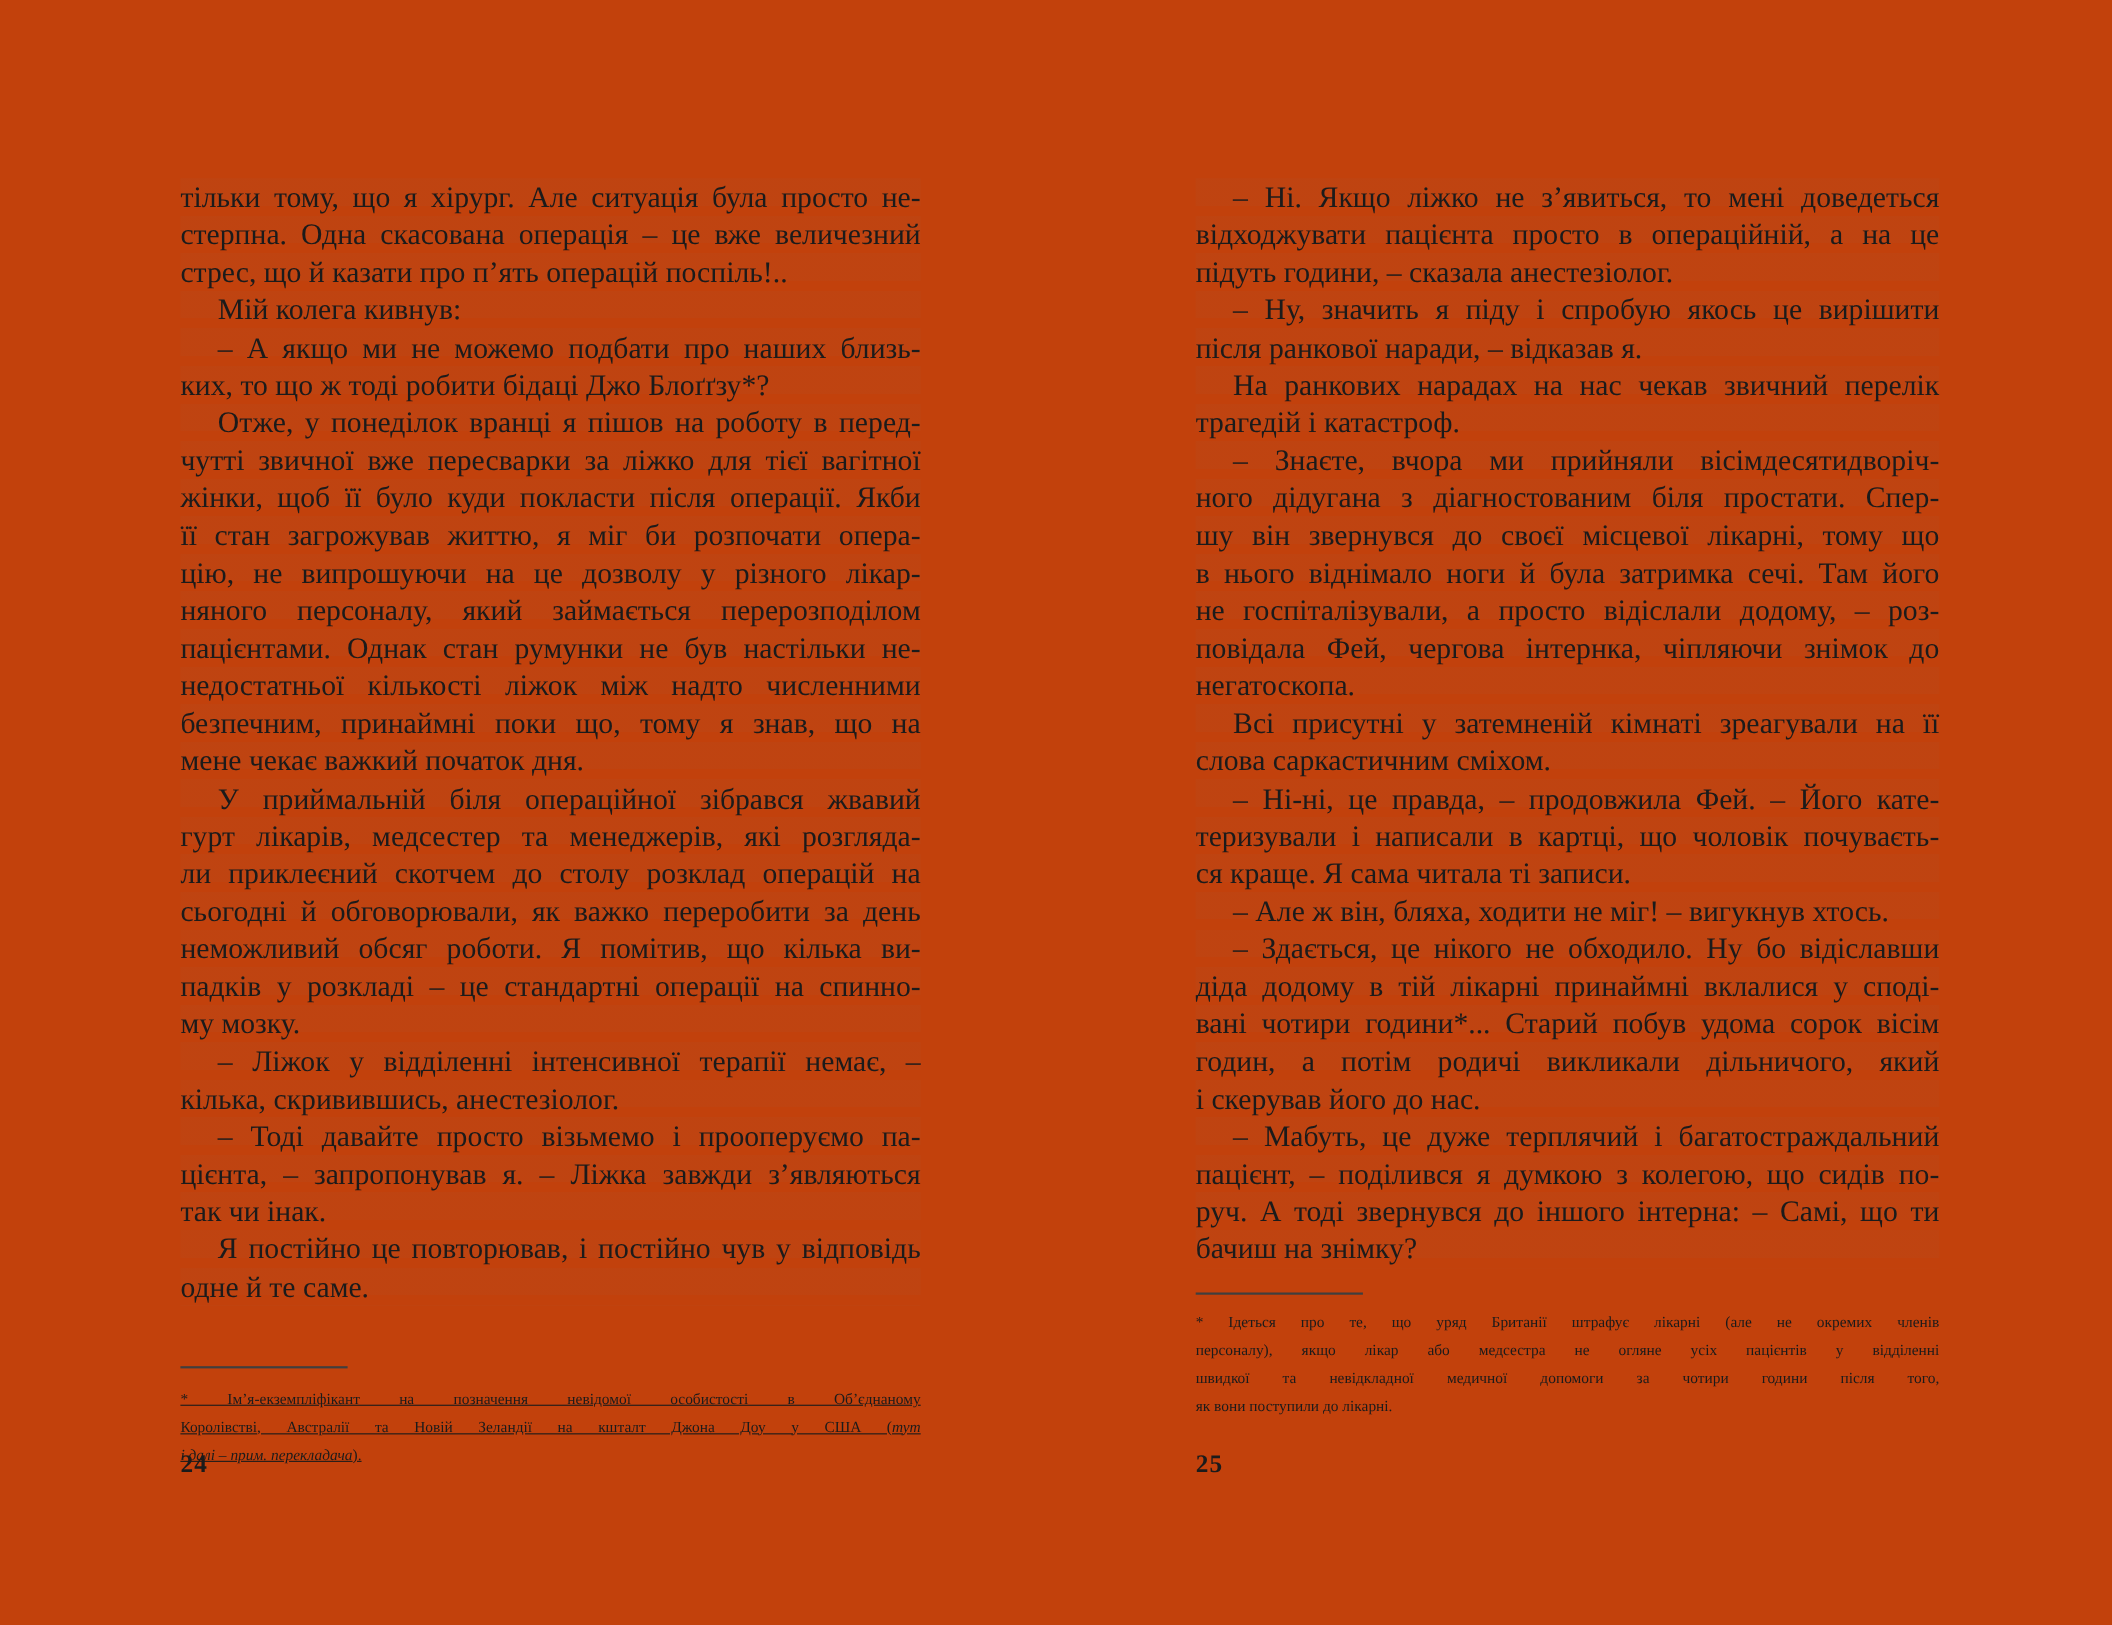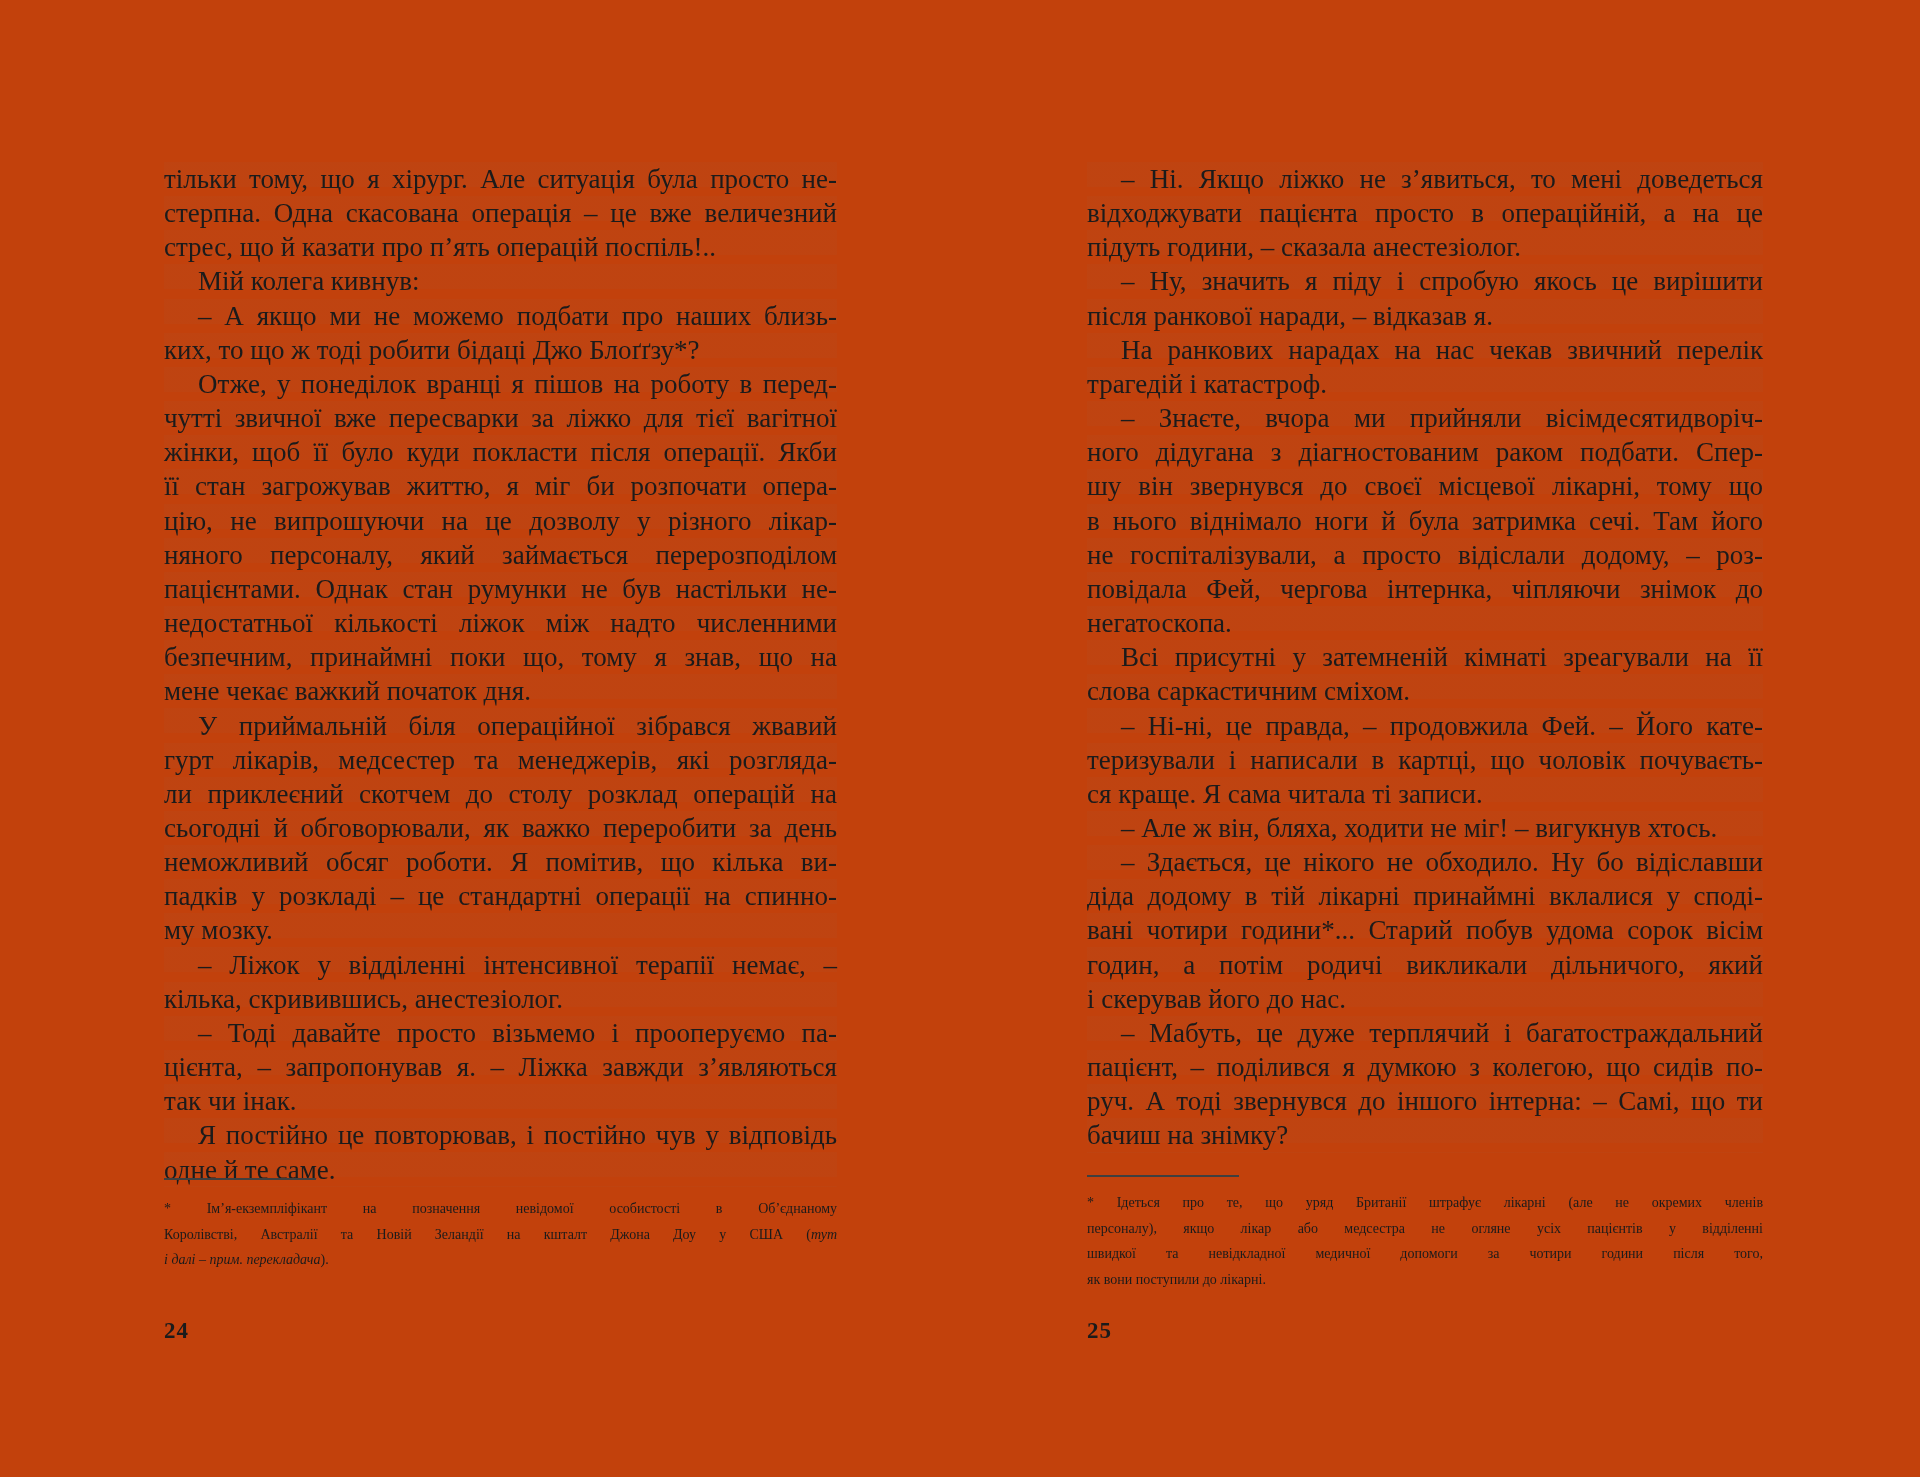--- a/index.html
+++ b/index.html
@@ -41,21 +41,21 @@
   }
   .ln.end { text-align-last: left; }
   .ln.ind { text-indent: 34px; }
 
   .body-text .ln {
     font-size: 27px;
     line-height: 34.15px;
   }
 
   .fn { position: absolute; left: 0; right: 0; }
-  .page-left  .fn { top: 1016px; }
+  .page-left  .fn { top: 1080px; text-decoration: underline; }
   .page-right .fn { top: 1013px; }
   .fn-rule {
     width: 152px;
     height: 2px;
     background: #3f3f3f;
     margin-bottom: 16px;
   }
   .page-right .fn-rule { margin-bottom: 13px; }
   .fn-text .ln {
     font-size: 14px;
@@ -126,21 +126,21 @@
   <section class="page page-right">
     <div class="body-text">
         <div class="ln ind">– Ні. Якщо ліжко не з’явиться, то мені доведеться</div>
         <div class="ln">відходжувати пацієнта просто в операційній, а на це</div>
         <div class="ln end">підуть години, – сказала анестезіолог.</div>
         <div class="ln ind">– Ну, значить я піду і спробую якось це вирішити</div>
         <div class="ln end">після ранкової наради, – відказав я.</div>
         <div class="ln ind">На ранкових нарадах на нас чекав звичний перелік</div>
         <div class="ln end">трагедій і катастроф.</div>
         <div class="ln ind">– Знаєте, вчора ми прийняли вісімдесятидворіч-</div>
-        <div class="ln">ного дідугана з діагностованим раком подбати. Спер-</div>
+        <div class="ln">ного дідугана з діагностованим біля простати. Спер-</div>
         <div class="ln">шу він звернувся до своєї місцевої лікарні, тому що</div>
         <div class="ln">в нього віднімало ноги й була затримка сечі. Там його</div>
         <div class="ln">не госпіталізували, а просто відіслали додому, – роз-</div>
         <div class="ln">повідала Фей, чергова інтернка, чіпляючи знімок до</div>
         <div class="ln end">негатоскопа.</div>
         <div class="ln ind">Всі присутні у затемненій кімнаті зреагували на її</div>
         <div class="ln end">слова саркастичним сміхом.</div>
         <div class="ln ind">– Ні-ні, це правда, – продовжила Фей. – Його кате-</div>
         <div class="ln">теризували і написали в картці, що чоловік почуваєть-</div>
         <div class="ln end">ся краще. Я сама читала ті записи.</div>

